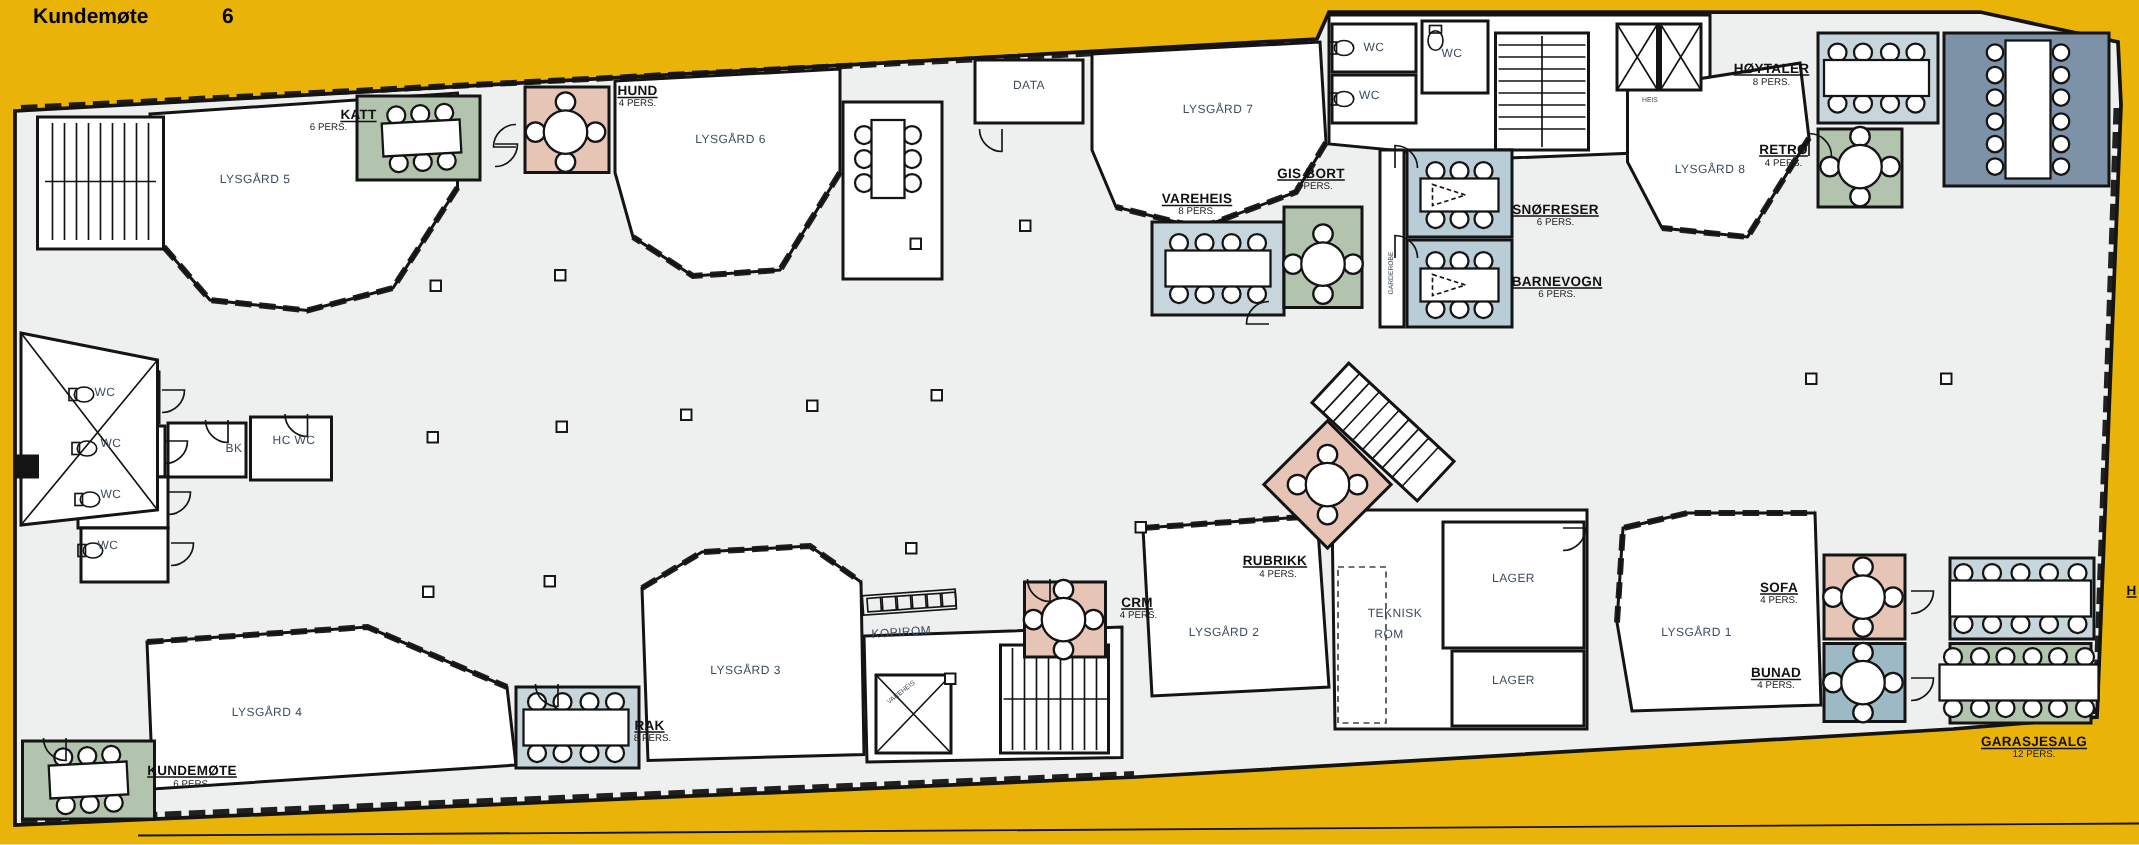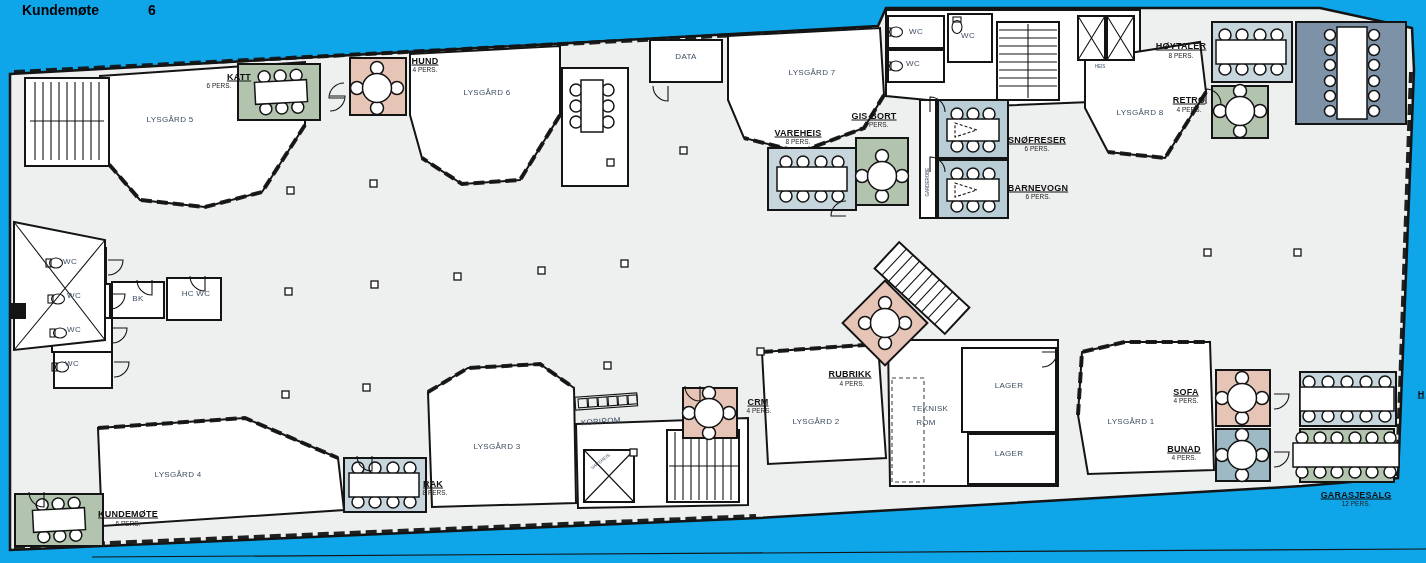--- a/index.html
+++ b/index.html
@@ -1,16 +1,16 @@
 <!DOCTYPE html>
 <html><head>
 <meta charset="utf-8">
 <style>
   html,body{margin:0;padding:0;background:#fff;font-family:"Liberation Sans",sans-serif;}
-  .plan{position:relative;width:1426px;height:563px;background:#0ea5e9;overflow:hidden;}
+  .plan{position:relative;width:1426px;height:563px;background:#eab308;overflow:hidden;}
   .plan svg{position:absolute;left:0;top:0;}
   .lbl{position:absolute;transform:translate(-50%,-50%);white-space:nowrap;color:#111;text-align:center;line-height:1;}
   .rname{font-size:9px;font-weight:bold;letter-spacing:.2px;text-decoration:underline;}
   .rpers{font-size:6.5px;color:#222;}
   .area{font-size:8px;color:#3c4c61;letter-spacing:.3px;}
   .tiny{font-size:4.5px;color:#3c4c61;}
   .hdr{position:absolute;font-size:14px;font-weight:bold;color:#000;transform:none;}
   
   .wall{fill:#ffffff;stroke:#141414;stroke-width:2;}
   .floor{fill:#eeefef;stroke:#141414;stroke-width:2.5;}
@@ -338,21 +338,21 @@
 <div class="lbl area" style="left:497px;top:447px;">LYSGÅRD 3</div>
 <div class="lbl area" style="left:816px;top:422px;">LYSGÅRD 2</div>
 <div class="lbl area" style="left:1131px;top:422px;">LYSGÅRD 1</div>
 <div class="lbl area" style="left:686px;top:57px;">DATA</div>
 <div class="lbl area" style="left:601px;top:422px;transform:translate(-50%,-50%) rotate(-4deg);">KOPIROM</div>
 <div class="lbl area" style="left:930px;top:409px;">TEKNISK</div>
 <div class="lbl area" style="left:926px;top:423px;">ROM</div>
 <div class="lbl area" style="left:1009px;top:386px;">LAGER</div>
 <div class="lbl area" style="left:1009px;top:454px;">LAGER</div>
 <div class="lbl tiny" style="left:1100px;top:67px;">HEIS</div>
-<div class="lbl area" style="left:138px;top:299px;">BK</div>
+<div class="lbl area" style="left:138px;top:299px;padding-left:36px;">BK</div>
 <div class="lbl area" style="left:196px;top:294px;">HC WC</div>
 <div class="lbl area" style="left:916px;top:32px;">WC</div>
 <div class="lbl area" style="left:913px;top:64px;">WC</div>
 <div class="lbl area" style="left:968px;top:36px;">WC</div>
 <div class="lbl area" style="left:70px;top:262px;">WC</div>
 <div class="lbl area" style="left:74px;top:296px;">WC</div>
 <div class="lbl area" style="left:74px;top:330px;">WC</div>
 <div class="lbl area" style="left:72px;top:364px;">WC</div>
 <div class="lbl tiny" style="left:928px;top:182px;transform:translate(-50%,-50%) rotate(-90deg);">GARDEROBE</div>
 <div class="lbl tiny" style="left:601px;top:462px;transform:translate(-50%,-50%) rotate(-38deg);">VAREHEIS</div>

